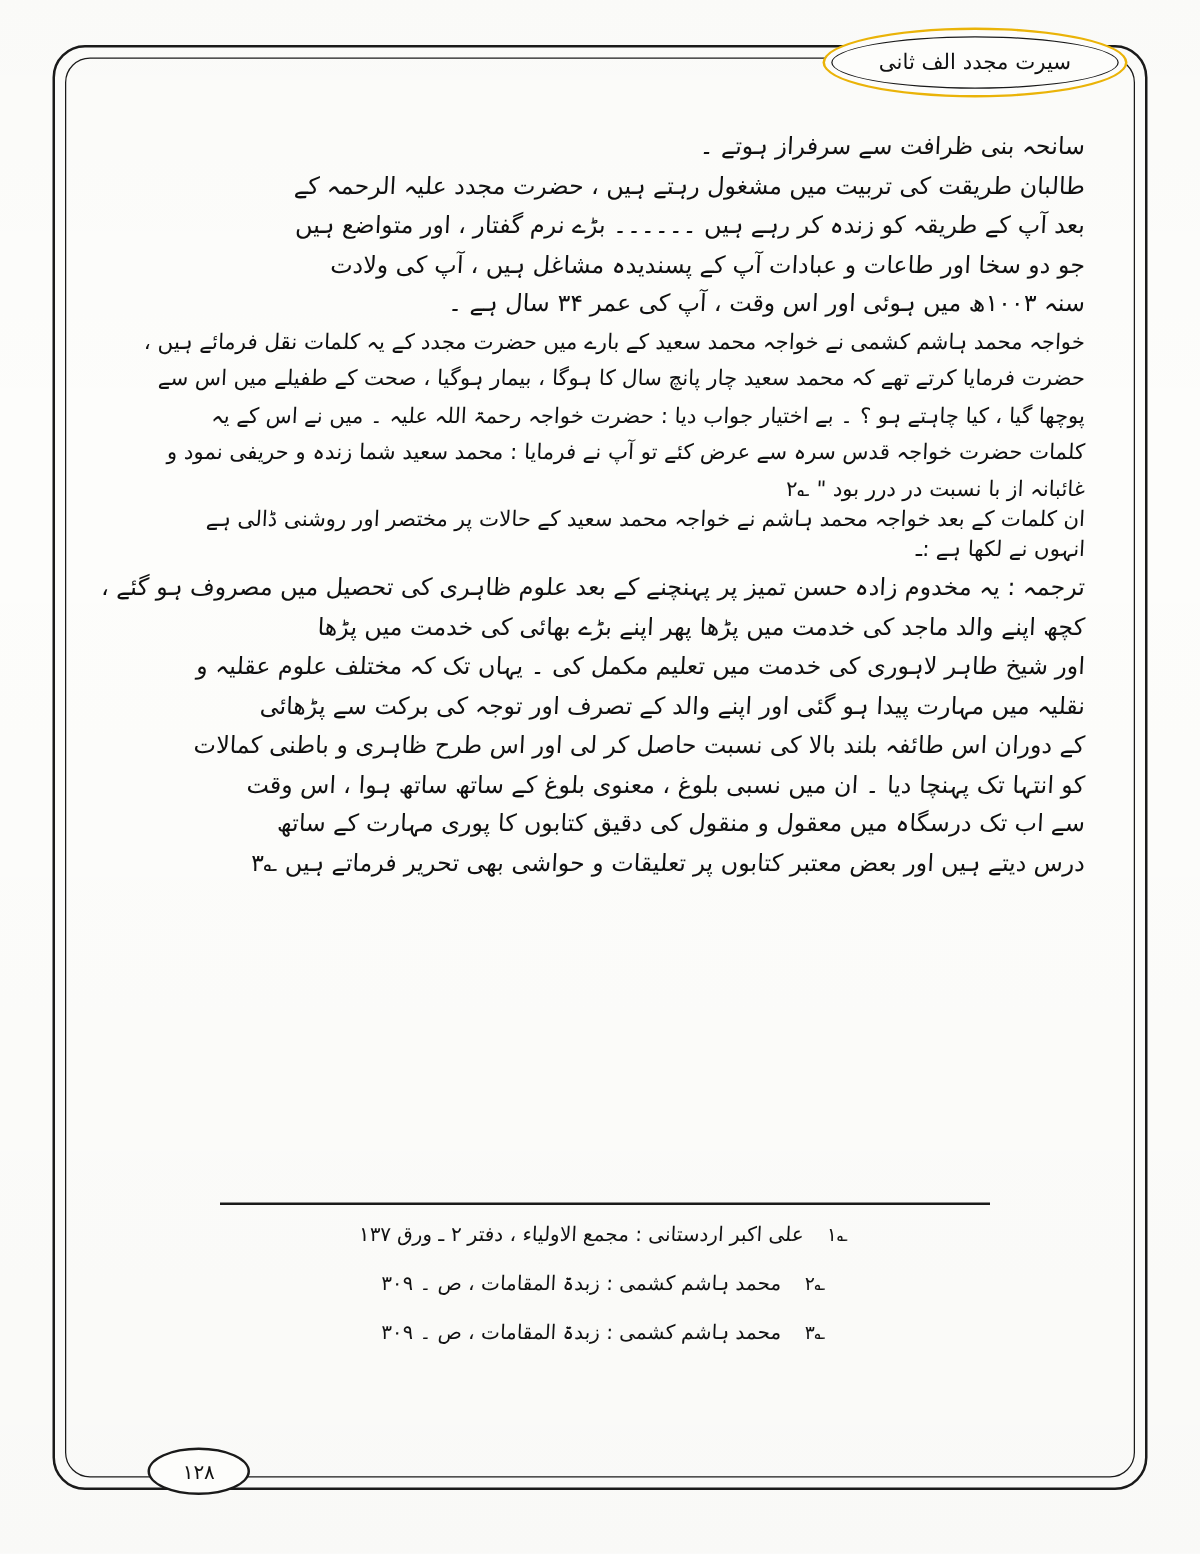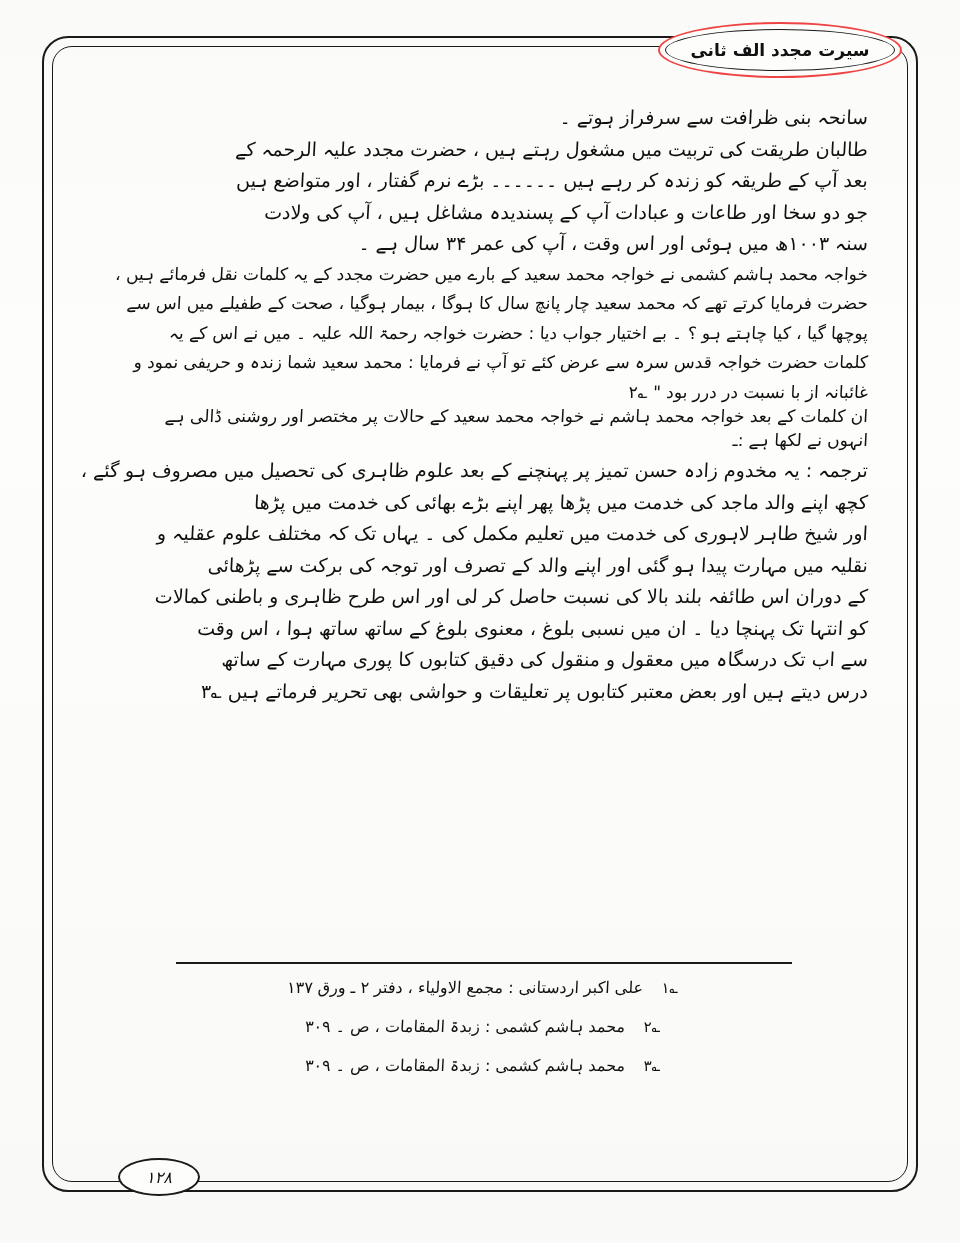--- a/index.html
+++ b/index.html
@@ -45,27 +45,26 @@
   }
 
   
   .header-cartouche {
     position: absolute;
     right: 58px;
     top: 22px;
     width: 240px;
     height: 52px;
     background: #fdfdfb;
-    border: 2px solid #ef4444;
+    border: 2px solid #eab308;
     border-radius: 50% / 50%;
     display: flex;
     align-items: center;
     justify-content: center;
     z-index: 5;
-    font-weight: bold;
   }
   .header-cartouche::after {
     content: "";
     position: absolute;
     left: 5px;
     top: 5px;
     right: 5px;
     bottom: 5px;
     border: 1px solid #1a1a1a;
     border-radius: 50% / 50%;
@@ -160,21 +159,20 @@
     border: 2px solid #1a1a1a;
     border-radius: 50% / 50%;
     display: flex;
     align-items: center;
     justify-content: center;
     z-index: 5;
   }
   .page-number span {
     font-size: 16px;
     direction: rtl;
-    font-style: italic;
   }
 
   
   .paper-tint {
     position: absolute;
     inset: 0;
     pointer-events: none;
     background: linear-gradient(180deg, rgba(0,0,0,0.012), rgba(0,0,0,0.0) 30%, rgba(0,0,0,0.015));
   }
 </style>

